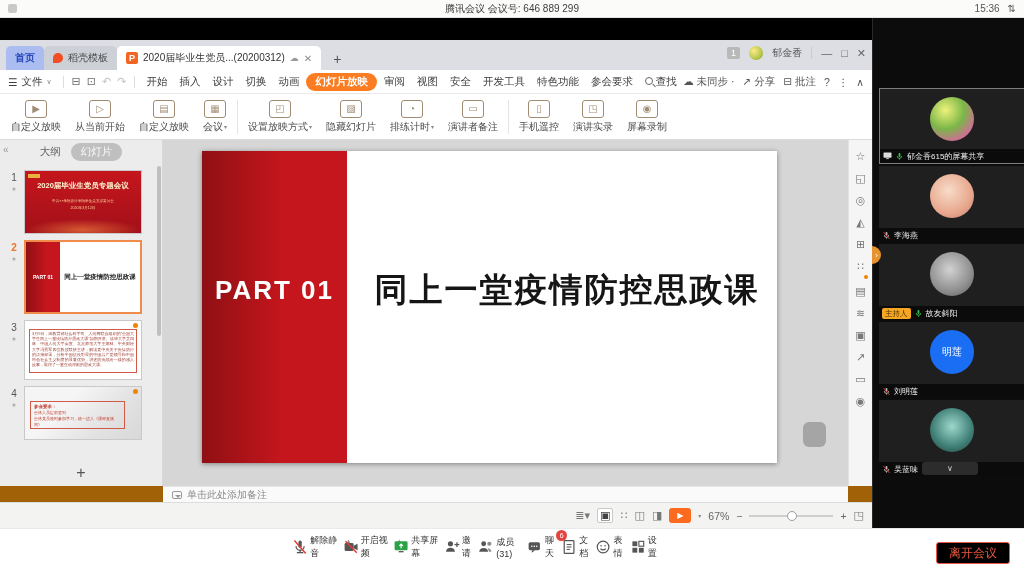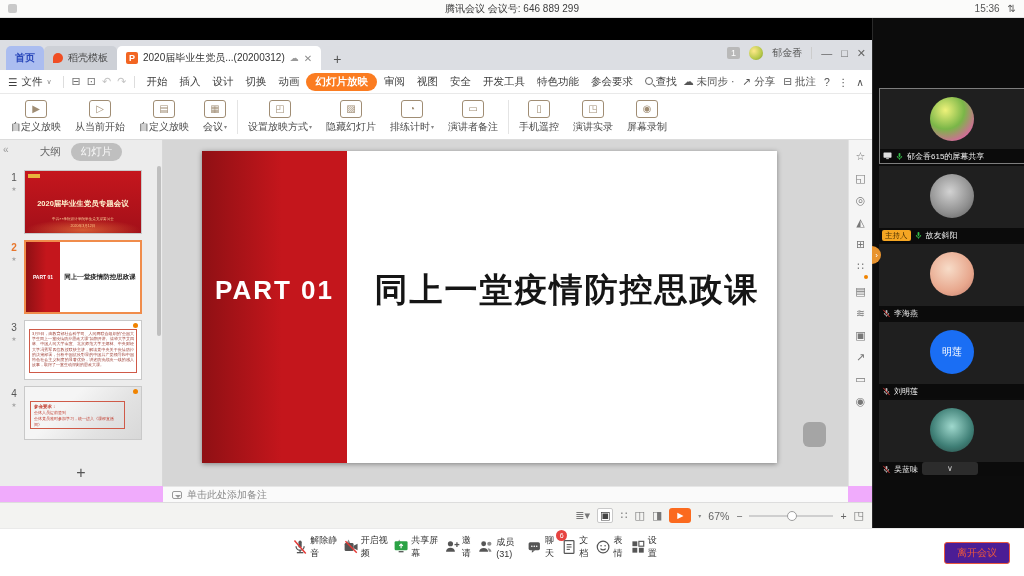--- a/index.html
+++ b/index.html
@@ -6,21 +6,21 @@
   *{box-sizing:border-box;}
   #stage{position:relative;width:1024px;height:576px;background:#000;overflow:hidden;
          font-family:"Liberation Sans","DejaVu Sans",sans-serif;-webkit-font-smoothing:antialiased;}
   
   #sysbar{position:absolute;left:0;top:0;width:1024px;height:18px;background:#fbfbfa;
           border-bottom:1px solid #e3e3e3;display:flex;align-items:center;font-size:10px;color:#3d3d3d;}
   #sysbar .sq{width:9px;height:9px;background:#c9c9c9;border-radius:2px;margin-left:8px;}
   #sysbar .mid{position:absolute;left:0;right:0;text-align:center;}
   #sysbar .right{position:absolute;right:8px;display:flex;gap:8px;align-items:center;color:#555;}
   
-  #wps{position:absolute;left:0;top:40px;width:872px;height:488px;background:#f0abfc;}
+  #wps{position:absolute;left:0;top:40px;width:872px;height:488px;background:#a16207;}
   
   #tabsrow{position:relative;height:30px;background:#dcdee3;display:flex;align-items:flex-end;padding-left:6px;}
   .tab{height:24px;display:flex;align-items:center;gap:5px;padding:0 9px;font-size:10px;border-radius:5px 5px 0 0;}
   .tab.home{background:#abbdf0;color:#2b49bb;font-weight:bold;}
   .tab.tmpl{background:#cdd0d6;color:#474747;}
   .flame{width:10px;height:10px;border-radius:50% 50% 50% 0;background:#f04e23;display:inline-block;}
   .tab.doc{background:#fff;color:#333;}
   .pbadge{width:12px;height:12px;background:#f26522;color:#fff;font-size:9px;font-weight:bold;
           display:flex;align-items:center;justify-content:center;border-radius:2px;}
   .tab.doc .cl{color:#9a9a9a;font-size:9px;}
@@ -63,21 +63,21 @@
   .gut .n{font-size:10px;color:#555;}
   .gut .n.on{color:#e8762c;font-weight:bold;}
   .gut .st{font-size:6px;color:#aaa;margin-top:2px;}
   .thumb{position:relative;background:#fff;border:1px solid #c9c9c9;overflow:hidden;}
   .thumb.sel{border:2px solid #f08c4b;}
   .logo-dot{position:absolute;top:2px;right:3px;width:5px;height:5px;border-radius:50%;background:#f08300;}
   
   #t1{width:118px;height:64px;background:linear-gradient(180deg,#c5161d,#a31019);}
   #t1 .glow{position:absolute;left:0;right:0;bottom:-8px;height:22px;
             background:radial-gradient(ellipse at center,#ff9b4a88,transparent 70%);}
-  #t1 .tt{margin-top:28px;text-align:center;font-size:7.5px;font-weight:bold;color:#fff3d0;}
+  #t1 .tt{margin-top:10px;text-align:center;font-size:7.5px;font-weight:bold;color:#fff3d0;}
   #t1 .ss{margin-top:7px;text-align:center;font-size:4px;color:#ffd9a0;transform:scale(.9);}
   #t1 .dd{margin-top:2px;text-align:center;font-size:4px;color:#ffd9a0;transform:scale(.9);}
   #t1 .wm{position:absolute;left:3px;top:3px;width:12px;height:4px;background:#e8b33c;}
   
   #t2{width:118px;height:74px;}
   #t2 .red{position:absolute;left:0;top:0;bottom:0;width:34px;background:linear-gradient(90deg,#8f1014,#c4161c 60%);
            display:flex;align-items:center;justify-content:center;color:#fff;font-size:5px;font-weight:bold;}
   #t2 .ti{position:absolute;left:36px;right:2px;top:0;bottom:0;display:flex;align-items:center;justify-content:center;
           font-size:6.5px;font-weight:bold;color:#222;}
   
@@ -142,22 +142,22 @@
   #ptab{position:absolute;left:-1px;top:228px;width:9px;height:18px;background:#e8932e;border-radius:0 9px 9px 0;
         color:#fff;font-size:8px;display:flex;align-items:center;justify-content:center;}
   
   #btoolbar{position:absolute;left:0;top:528px;width:1024px;height:48px;background:#fff;border-top:1px solid #eaeaea;}
   #bbtns{position:absolute;left:292px;top:5px;width:372px;display:flex;justify-content:space-between;}
   .bb{display:flex;flex-direction:row;align-items:center;gap:2px;position:relative;}
   .bb .lab{font-size:9px;color:#333;}
   .bb .caret{position:absolute;right:-9px;top:4px;font-size:6px;color:#8a8a8a;}
   .bb .badge{position:absolute;right:-6px;top:-4px;min-width:11px;height:11px;background:#e64340;color:#fff;
              font-size:7px;border-radius:6px;display:flex;align-items:center;justify-content:center;padding:0 2px;}
-  #leave{position:absolute;right:14px;top:13px;height:22px;padding:0 12px;background:#4c1d95;border:1px solid #e9573e;
-         border-radius:3px;color:#e9573e;font-size:10px;display:flex;align-items:center;}
+  #leave{position:absolute;right:14px;top:13px;height:22px;padding:0 12px;background:#000000;border:1px solid #e9573e;
+         border-radius:3px;color:#e9573e;font-size:12px;display:flex;align-items:center;}
 </style>
 </head>
 <body>
 
 <div id="stage">
 
   <div id="sysbar">
     <div class="sq"></div>
     <div class="mid">腾讯会议 会议号: 646 889 299</div>
     <div class="right">
@@ -419,41 +419,41 @@
           </svg>
         <svg width="9" height="9" viewBox="0 0 20 20">
             <rect x="8" y="2" width="4" height="9" rx="2" fill="#34c24a"></rect>
             <path d="M5 9a5 5 0 0 0 10 0" fill="none" stroke="#34c24a" stroke-width="2"></path>
             <line x1="10" y1="14" x2="10" y2="17" stroke="#34c24a" stroke-width="2"></line>
           </svg>
         <span>郁金香615的屏幕共享</span>
       </div>
     </div>
     <div class="tile">
+      <div class="tav av2"></div>
+      <div class="tlabel">
+        <svg width="9" height="9" viewBox="0 0 20 20">
+            <rect x="8" y="2" width="4" height="9" rx="2" fill="#bbb"></rect>
+            <path d="M5 9a5 5 0 0 0 10 0" fill="none" stroke="#bbb" stroke-width="2"></path>
+            <line x1="10" y1="14" x2="10" y2="17" stroke="#bbb" stroke-width="2"></line>
+            <line x1="3" y1="2" x2="17" y2="18" stroke="#e53935" stroke-width="2"></line>
+          </svg>
+        <span>李海燕</span>
+      </div>
+    </div>
+    <div class="tile">
       <div class="tav av3"></div>
       <div class="tlabel">
         <span class="hostbadge">主持人</span>
         <svg width="9" height="9" viewBox="0 0 20 20">
             <rect x="8" y="2" width="4" height="9" rx="2" fill="#34c24a"></rect>
             <path d="M5 9a5 5 0 0 0 10 0" fill="none" stroke="#34c24a" stroke-width="2"></path>
             <line x1="10" y1="14" x2="10" y2="17" stroke="#34c24a" stroke-width="2"></line>
           </svg>
         <span>故友斜阳</span>
-      </div>
-    </div>
-    <div class="tile">
-      <div class="tav av2"></div>
-      <div class="tlabel">
-        <svg width="9" height="9" viewBox="0 0 20 20">
-            <rect x="8" y="2" width="4" height="9" rx="2" fill="#bbb"></rect>
-            <path d="M5 9a5 5 0 0 0 10 0" fill="none" stroke="#bbb" stroke-width="2"></path>
-            <line x1="10" y1="14" x2="10" y2="17" stroke="#bbb" stroke-width="2"></line>
-            <line x1="3" y1="2" x2="17" y2="18" stroke="#e53935" stroke-width="2"></line>
-          </svg>
-        <span>李海燕</span>
       </div>
     </div>
     <div class="tile">
       <div class="tav av5">
           <span>明莲</span>
         </div>
       <div class="tlabel">
         <svg width="9" height="9" viewBox="0 0 20 20">
             <rect x="8" y="2" width="4" height="9" rx="2" fill="#bbb"></rect>
             <path d="M5 9a5 5 0 0 0 10 0" fill="none" stroke="#bbb" stroke-width="2"></path>

